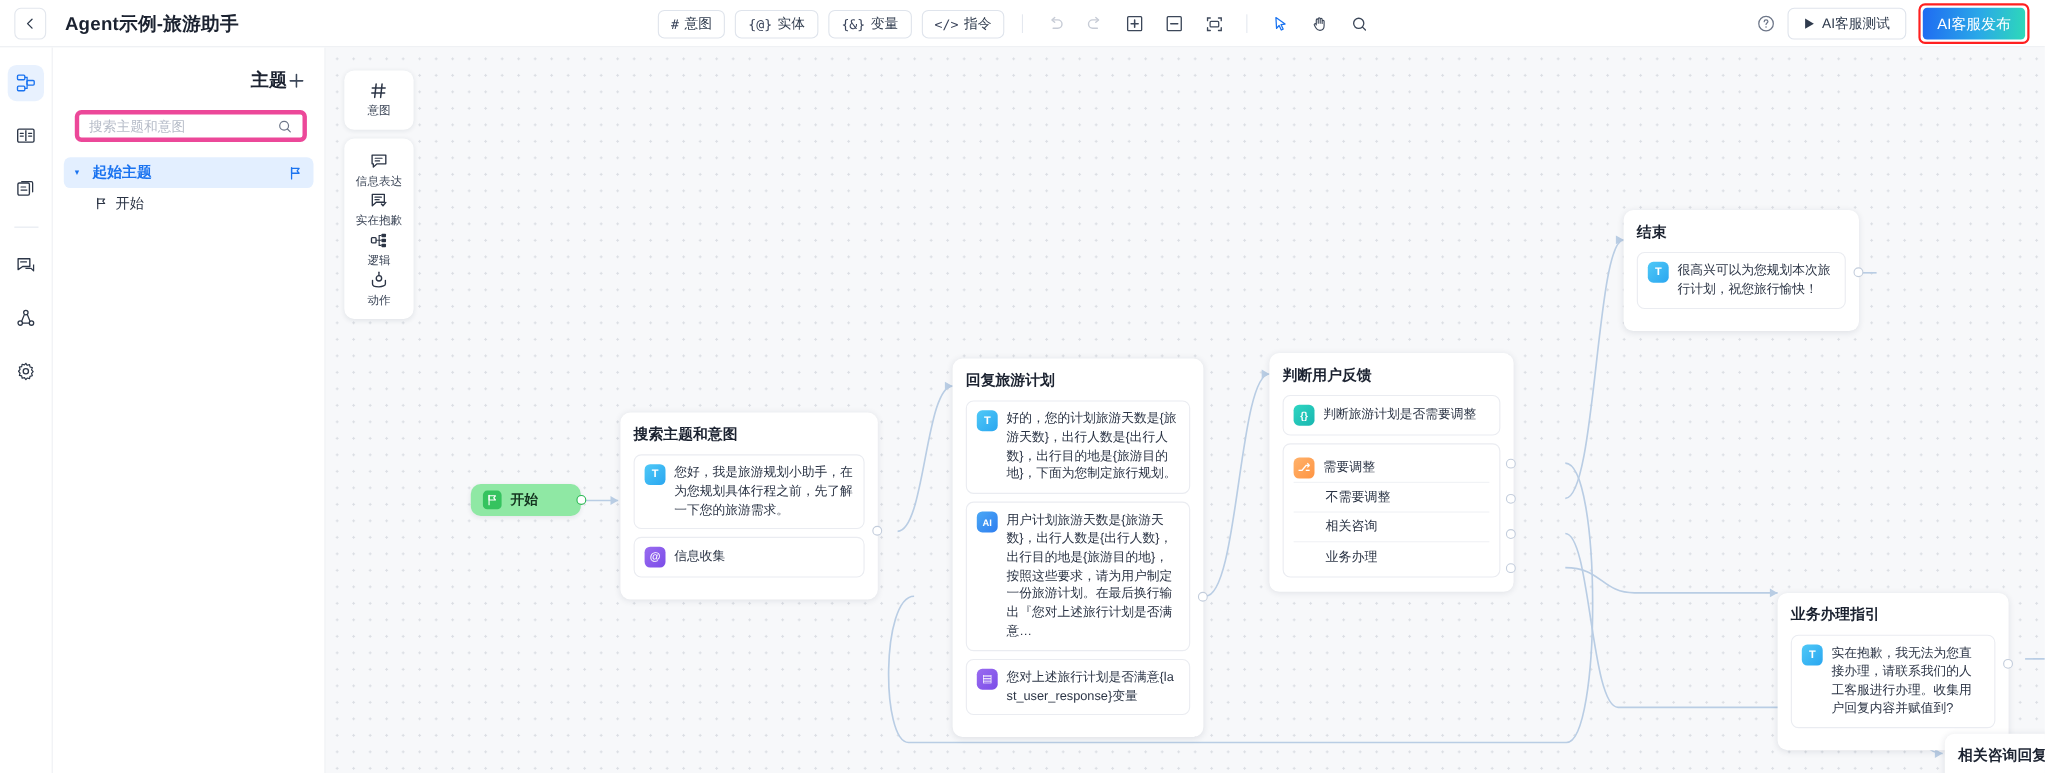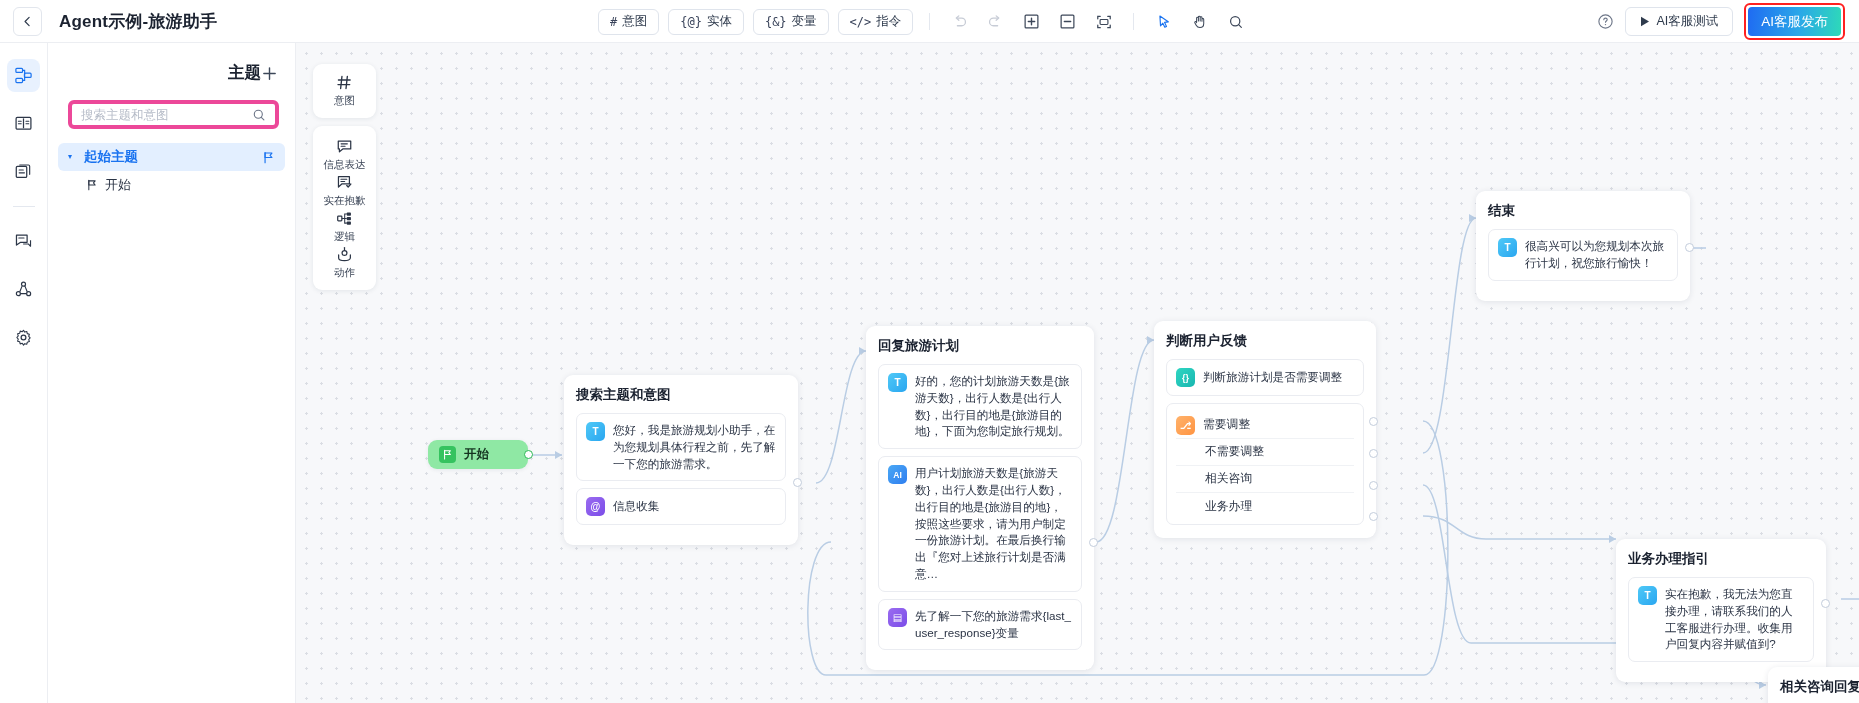--- a/index.html
+++ b/index.html
@@ -492,21 +492,21 @@
       <div class="slot">
         <span class="sq t">T</span>
         <span class="slot-txt">好的，您的计划旅游天数是{旅游天数}，出行人数是{出行人数}，出行目的地是{旅游目的地}，下面为您制定旅行规划。</span>
       </div>
       <div class="slot">
         <span class="sq ai">AI</span>
         <span class="slot-txt">用户计划旅游天数是{旅游天数}，出行人数是{出行人数}，出行目的地是{旅游目的地}，按照这些要求，请为用户制定一份旅游计划。在最后换行输出『您对上述旅行计划是否满意…</span>
       </div>
       <div class="slot">
         <span class="sq purple">▤</span>
-        <span class="slot-txt">先了解一下您的旅游需求{last_user_response}变量</span>
+        <span class="slot-txt">您对上述旅行计划是否满意{last_user_response}变量</span>
       </div>
       <span class="port" style="left:223px; top:212px;"></span>
     </div>
 
     <div class="node" style="left:858px; top:278px; width:222px;">
       <div class="node-title">判断用户反馈</div>
       <div class="slot" style="align-items:center;">
         <span class="sq teal">{}</span>
         <span class="slot-txt">判断旅游计划是否需要调整</span>
       </div>

